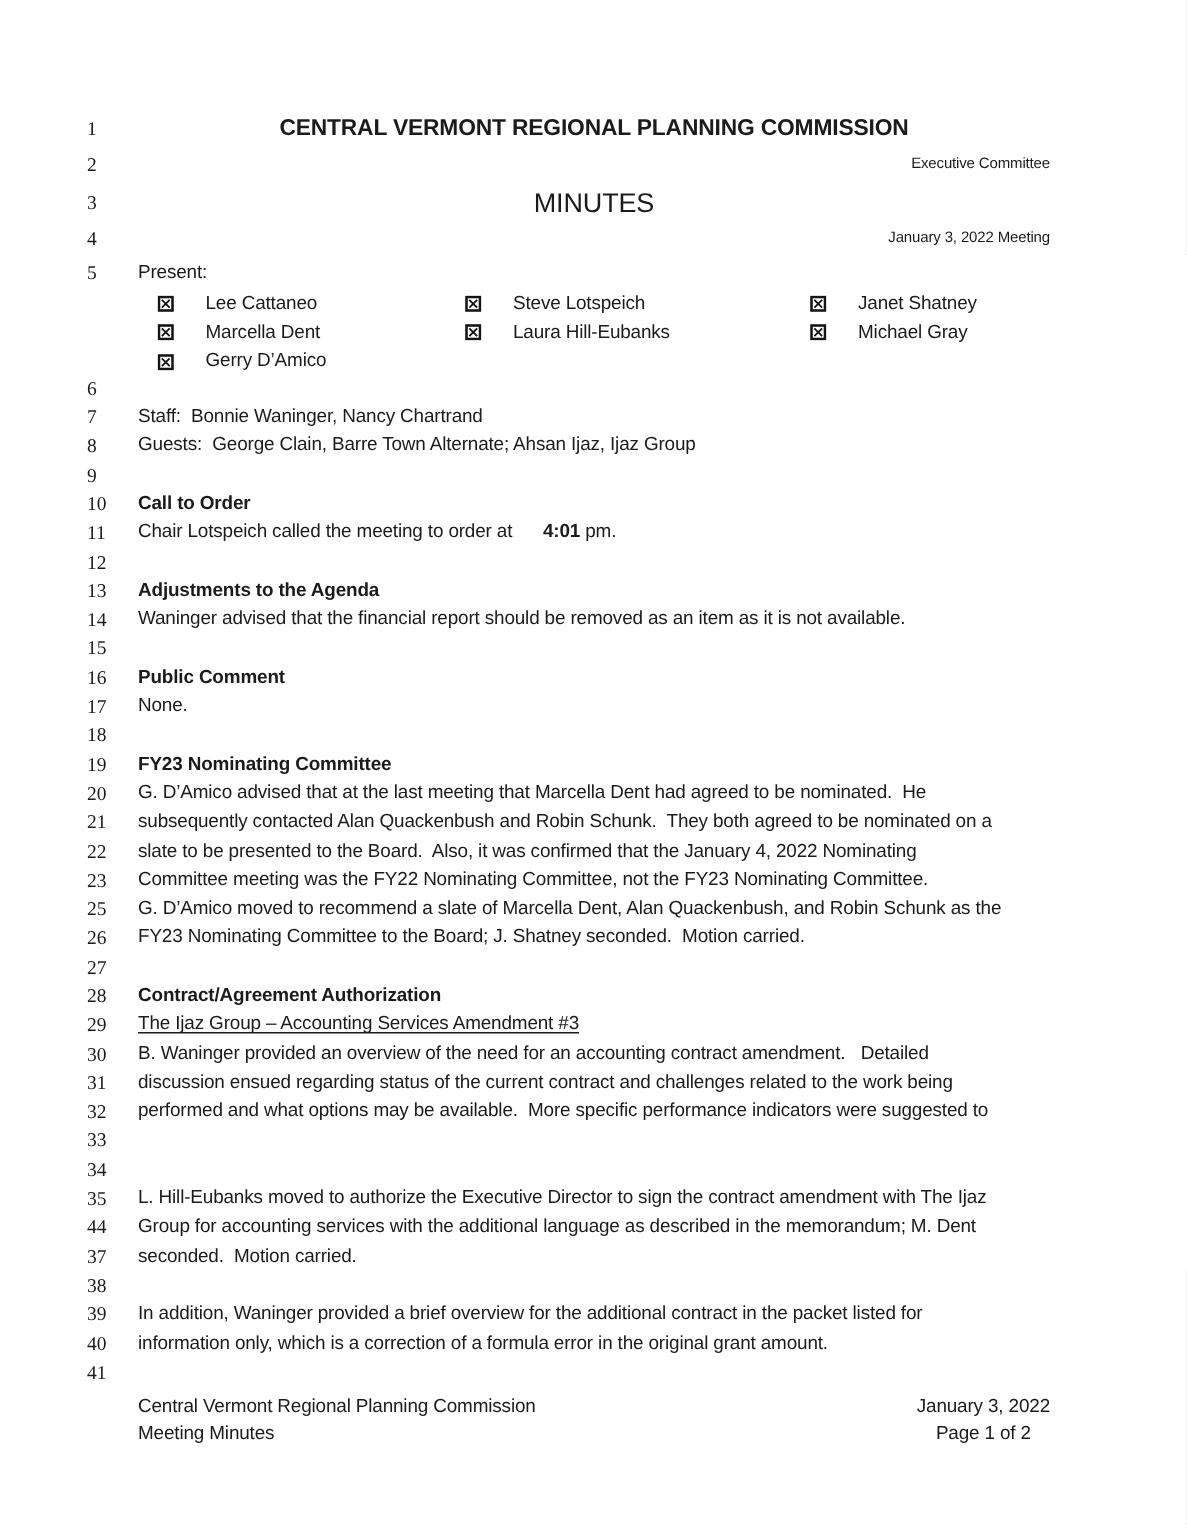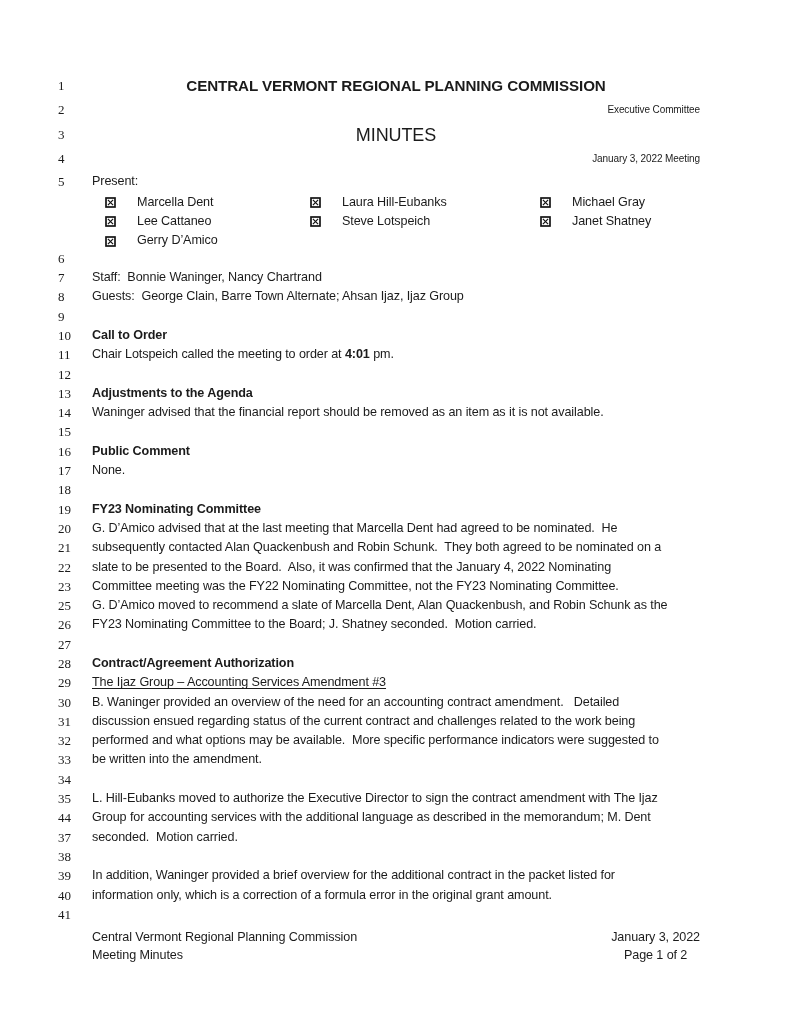--- a/index.html
+++ b/index.html
@@ -68,40 +68,40 @@
       </div>
       <div class="line">
         <span class="num">5</span>
         <span class="content normal">Present:</span>
       </div>
       <div class="line">
         <span class="num"></span>
         <span class="content normal"><span class="att-cell"><svg width="11" height="11" viewBox="0 0 11 11">
               <rect x="1" y="1" width="9" height="9" fill="none" stroke="#141414" stroke-width="1.7"></rect>
               <path d="M2.9 2.9 L8.1 8.1 M8.1 2.9 L2.9 8.1" stroke="#141414" stroke-width="1.2" fill="none"></path>
-            </svg><span class="att-name">Marcella Dent</span></span><span class="att-cell"><svg width="11" height="11" viewBox="0 0 11 11">
-              <rect x="1" y="1" width="9" height="9" fill="none" stroke="#141414" stroke-width="1.7"></rect>
-              <path d="M2.9 2.9 L8.1 8.1 M8.1 2.9 L2.9 8.1" stroke="#141414" stroke-width="1.2" fill="none"></path>
-            </svg><span class="att-name">Laura Hill-Eubanks</span></span><span class="att-cell"><svg width="11" height="11" viewBox="0 0 11 11">
-              <rect x="1" y="1" width="9" height="9" fill="none" stroke="#141414" stroke-width="1.7"></rect>
-              <path d="M2.9 2.9 L8.1 8.1 M8.1 2.9 L2.9 8.1" stroke="#141414" stroke-width="1.2" fill="none"></path>
-            </svg><span class="att-name">Michael Gray</span></span></span>
+            </svg><span class="att-name">Lee Cattaneo</span></span><span class="att-cell"><svg width="11" height="11" viewBox="0 0 11 11">
+              <rect x="1" y="1" width="9" height="9" fill="none" stroke="#141414" stroke-width="1.7"></rect>
+              <path d="M2.9 2.9 L8.1 8.1 M8.1 2.9 L2.9 8.1" stroke="#141414" stroke-width="1.2" fill="none"></path>
+            </svg><span class="att-name">Steve Lotspeich</span></span><span class="att-cell"><svg width="11" height="11" viewBox="0 0 11 11">
+              <rect x="1" y="1" width="9" height="9" fill="none" stroke="#141414" stroke-width="1.7"></rect>
+              <path d="M2.9 2.9 L8.1 8.1 M8.1 2.9 L2.9 8.1" stroke="#141414" stroke-width="1.2" fill="none"></path>
+            </svg><span class="att-name">Janet Shatney</span></span></span>
       </div>
       <div class="line">
         <span class="num"></span>
         <span class="content normal"><span class="att-cell"><svg width="11" height="11" viewBox="0 0 11 11">
               <rect x="1" y="1" width="9" height="9" fill="none" stroke="#141414" stroke-width="1.7"></rect>
               <path d="M2.9 2.9 L8.1 8.1 M8.1 2.9 L2.9 8.1" stroke="#141414" stroke-width="1.2" fill="none"></path>
-            </svg><span class="att-name">Lee Cattaneo</span></span><span class="att-cell"><svg width="11" height="11" viewBox="0 0 11 11">
-              <rect x="1" y="1" width="9" height="9" fill="none" stroke="#141414" stroke-width="1.7"></rect>
-              <path d="M2.9 2.9 L8.1 8.1 M8.1 2.9 L2.9 8.1" stroke="#141414" stroke-width="1.2" fill="none"></path>
-            </svg><span class="att-name">Steve Lotspeich</span></span><span class="att-cell"><svg width="11" height="11" viewBox="0 0 11 11">
-              <rect x="1" y="1" width="9" height="9" fill="none" stroke="#141414" stroke-width="1.7"></rect>
-              <path d="M2.9 2.9 L8.1 8.1 M8.1 2.9 L2.9 8.1" stroke="#141414" stroke-width="1.2" fill="none"></path>
-            </svg><span class="att-name">Janet Shatney</span></span></span>
+            </svg><span class="att-name">Marcella Dent</span></span><span class="att-cell"><svg width="11" height="11" viewBox="0 0 11 11">
+              <rect x="1" y="1" width="9" height="9" fill="none" stroke="#141414" stroke-width="1.7"></rect>
+              <path d="M2.9 2.9 L8.1 8.1 M8.1 2.9 L2.9 8.1" stroke="#141414" stroke-width="1.2" fill="none"></path>
+            </svg><span class="att-name">Laura Hill-Eubanks</span></span><span class="att-cell"><svg width="11" height="11" viewBox="0 0 11 11">
+              <rect x="1" y="1" width="9" height="9" fill="none" stroke="#141414" stroke-width="1.7"></rect>
+              <path d="M2.9 2.9 L8.1 8.1 M8.1 2.9 L2.9 8.1" stroke="#141414" stroke-width="1.2" fill="none"></path>
+            </svg><span class="att-name">Michael Gray</span></span></span>
       </div>
       <div class="line">
         <span class="num"></span>
         <span class="content normal"><span class="att-cell"><svg width="11" height="11" viewBox="0 0 11 11">
               <rect x="1" y="1" width="9" height="9" fill="none" stroke="#141414" stroke-width="1.7"></rect>
               <path d="M2.9 2.9 L8.1 8.1 M8.1 2.9 L2.9 8.1" stroke="#141414" stroke-width="1.2" fill="none"></path>
             </svg><span class="att-name">Gerry D’Amico</span></span></span>
       </div>
       <div class="line">
         <span class="num">6</span>
@@ -118,21 +118,21 @@
       <div class="line">
         <span class="num">9</span>
         <span class="content normal"></span>
       </div>
       <div class="line">
         <span class="num">10</span>
         <span class="content heading">Call to Order</span>
       </div>
       <div class="line">
         <span class="num">11</span>
-        <span class="content normal"><span>Chair Lotspeich called the meeting to order at </span><span style="font-weight: 700;">4:01</span><span> pm.</span></span>
+        <span class="content normal"><span>Chair Lotspeich called the meeting to order at </span><span style="font-weight: 700; margin-left: 17px;">4:01</span><span> pm.</span></span>
       </div>
       <div class="line">
         <span class="num">12</span>
         <span class="content normal"></span>
       </div>
       <div class="line">
         <span class="num">13</span>
         <span class="content heading">Adjustments to the Agenda</span>
       </div>
       <div class="line">
@@ -202,21 +202,20 @@
       <div class="line">
         <span class="num">31</span>
         <span class="content normal">discussion ensued regarding status of the current contract and challenges related to the work being</span>
       </div>
       <div class="line">
         <span class="num">32</span>
         <span class="content normal">performed and what options may be available.  More specific performance indicators were suggested to</span>
       </div>
       <div class="line">
         <span class="num">33</span>
-        <span class="content normal">be written into the amendment.</span>
       </div>
       <div class="line">
         <span class="num">34</span>
         <span class="content normal"></span>
       </div>
       <div class="line">
         <span class="num">35</span>
         <span class="content italic">L. Hill-Eubanks moved to authorize the Executive Director to sign the contract amendment with The Ijaz</span>
       </div>
       <div class="line">

